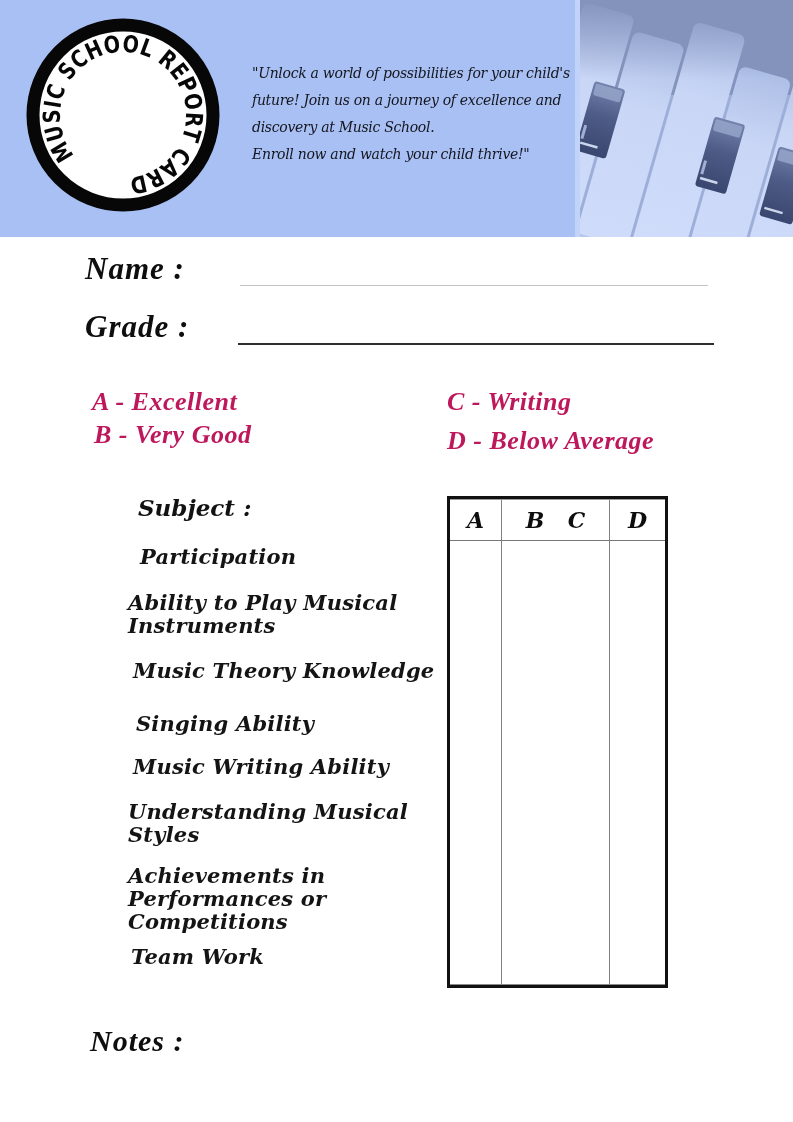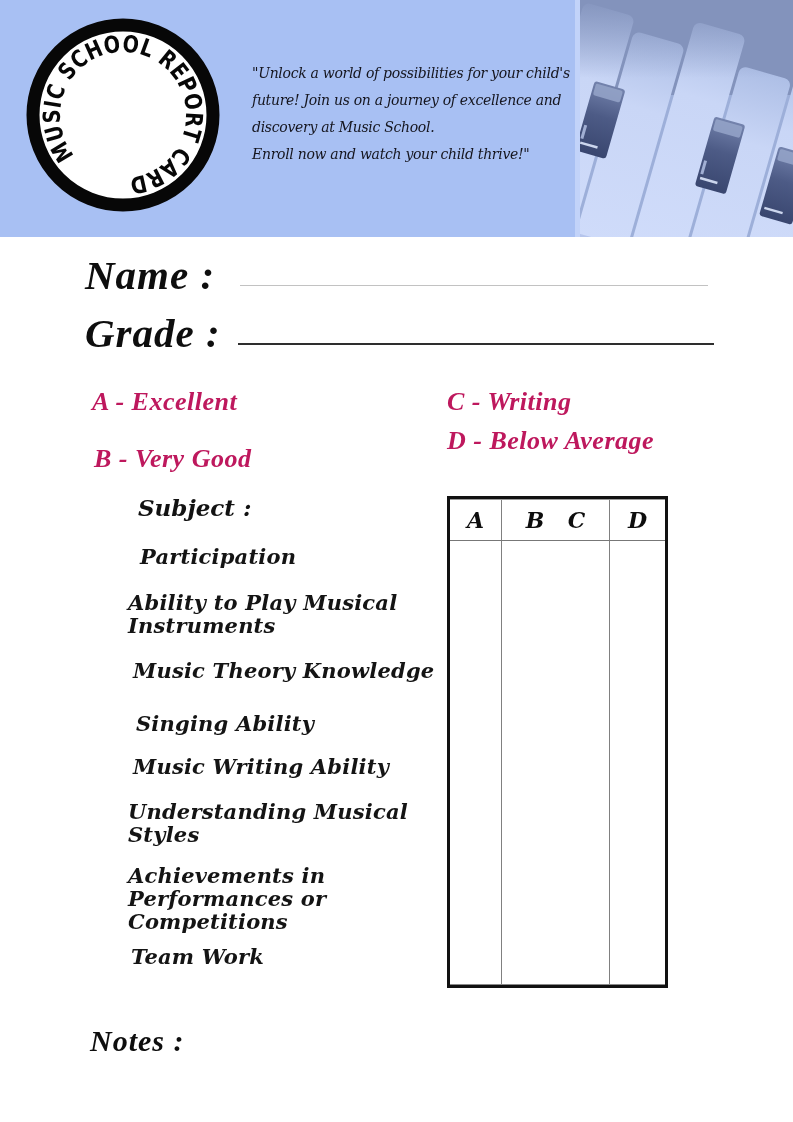--- a/index.html
+++ b/index.html
@@ -34,21 +34,21 @@
     white-space: nowrap;
   }
   .piano-svg { position: absolute; left: 575px; top: 0; }
 
   
   .big-label {
     position: absolute;
     font-family: "Liberation Serif", serif;
     font-weight: bold;
     font-style: italic;
-    font-size: 41px;
+    font-size: 31px;
     letter-spacing: 1px;
     color: #0e0e0e;
     white-space: nowrap;
   }
   #name-label  { left: 85px;  top: 251px; }
   #grade-label { left: 85px;  top: 309px; }
   #notes-label { left: 90px;  top: 1024px; font-size: 30px; }
 
   .fill-line { position: absolute; }
   #name-line  { left: 240px; top: 285px; width: 468px; height: 1px; background: #c2c2c2; }
@@ -59,21 +59,21 @@
     position: absolute;
     font-family: "Liberation Serif", serif;
     font-weight: bold;
     font-style: italic;
     font-size: 26px;
     letter-spacing: 0.5px;
     color: #be185d;
     white-space: nowrap;
   }
   #legend-a { left: 92px;  top: 387px; }
-  #legend-b { left: 94px;  top: 444px; }
+  #legend-b { left: 94px;  top: 420px; }
   #legend-c { left: 447px; top: 387px; }
   #legend-d { left: 447px; top: 426px; }
 
   
   .subject-title {
     position: absolute;
     left: 130px; top: 494px;
     font-family: "DejaVu Serif", serif;
     font-weight: bold;
     font-style: italic;

